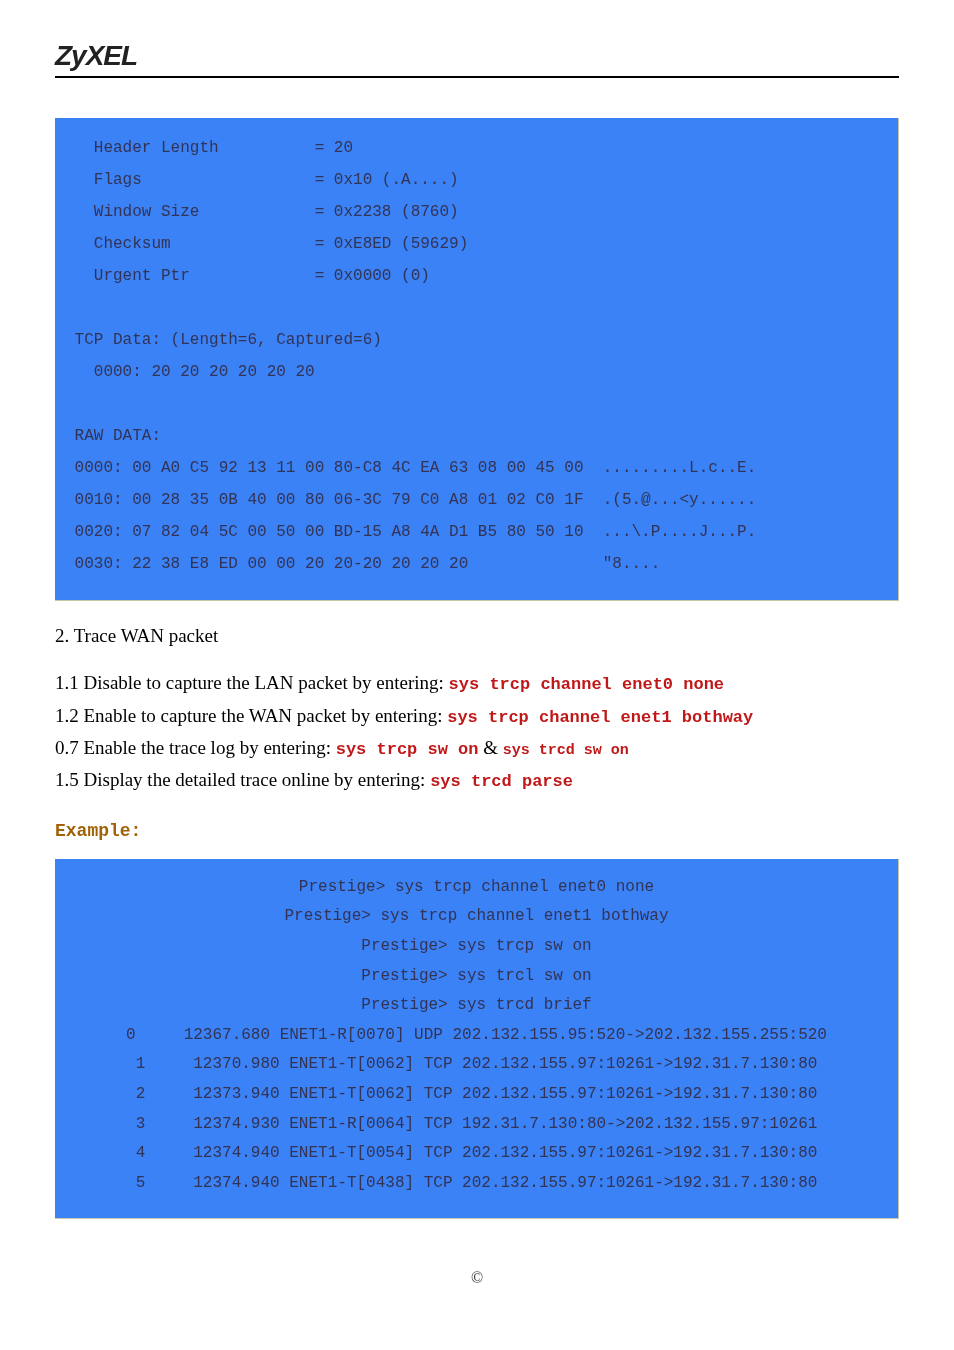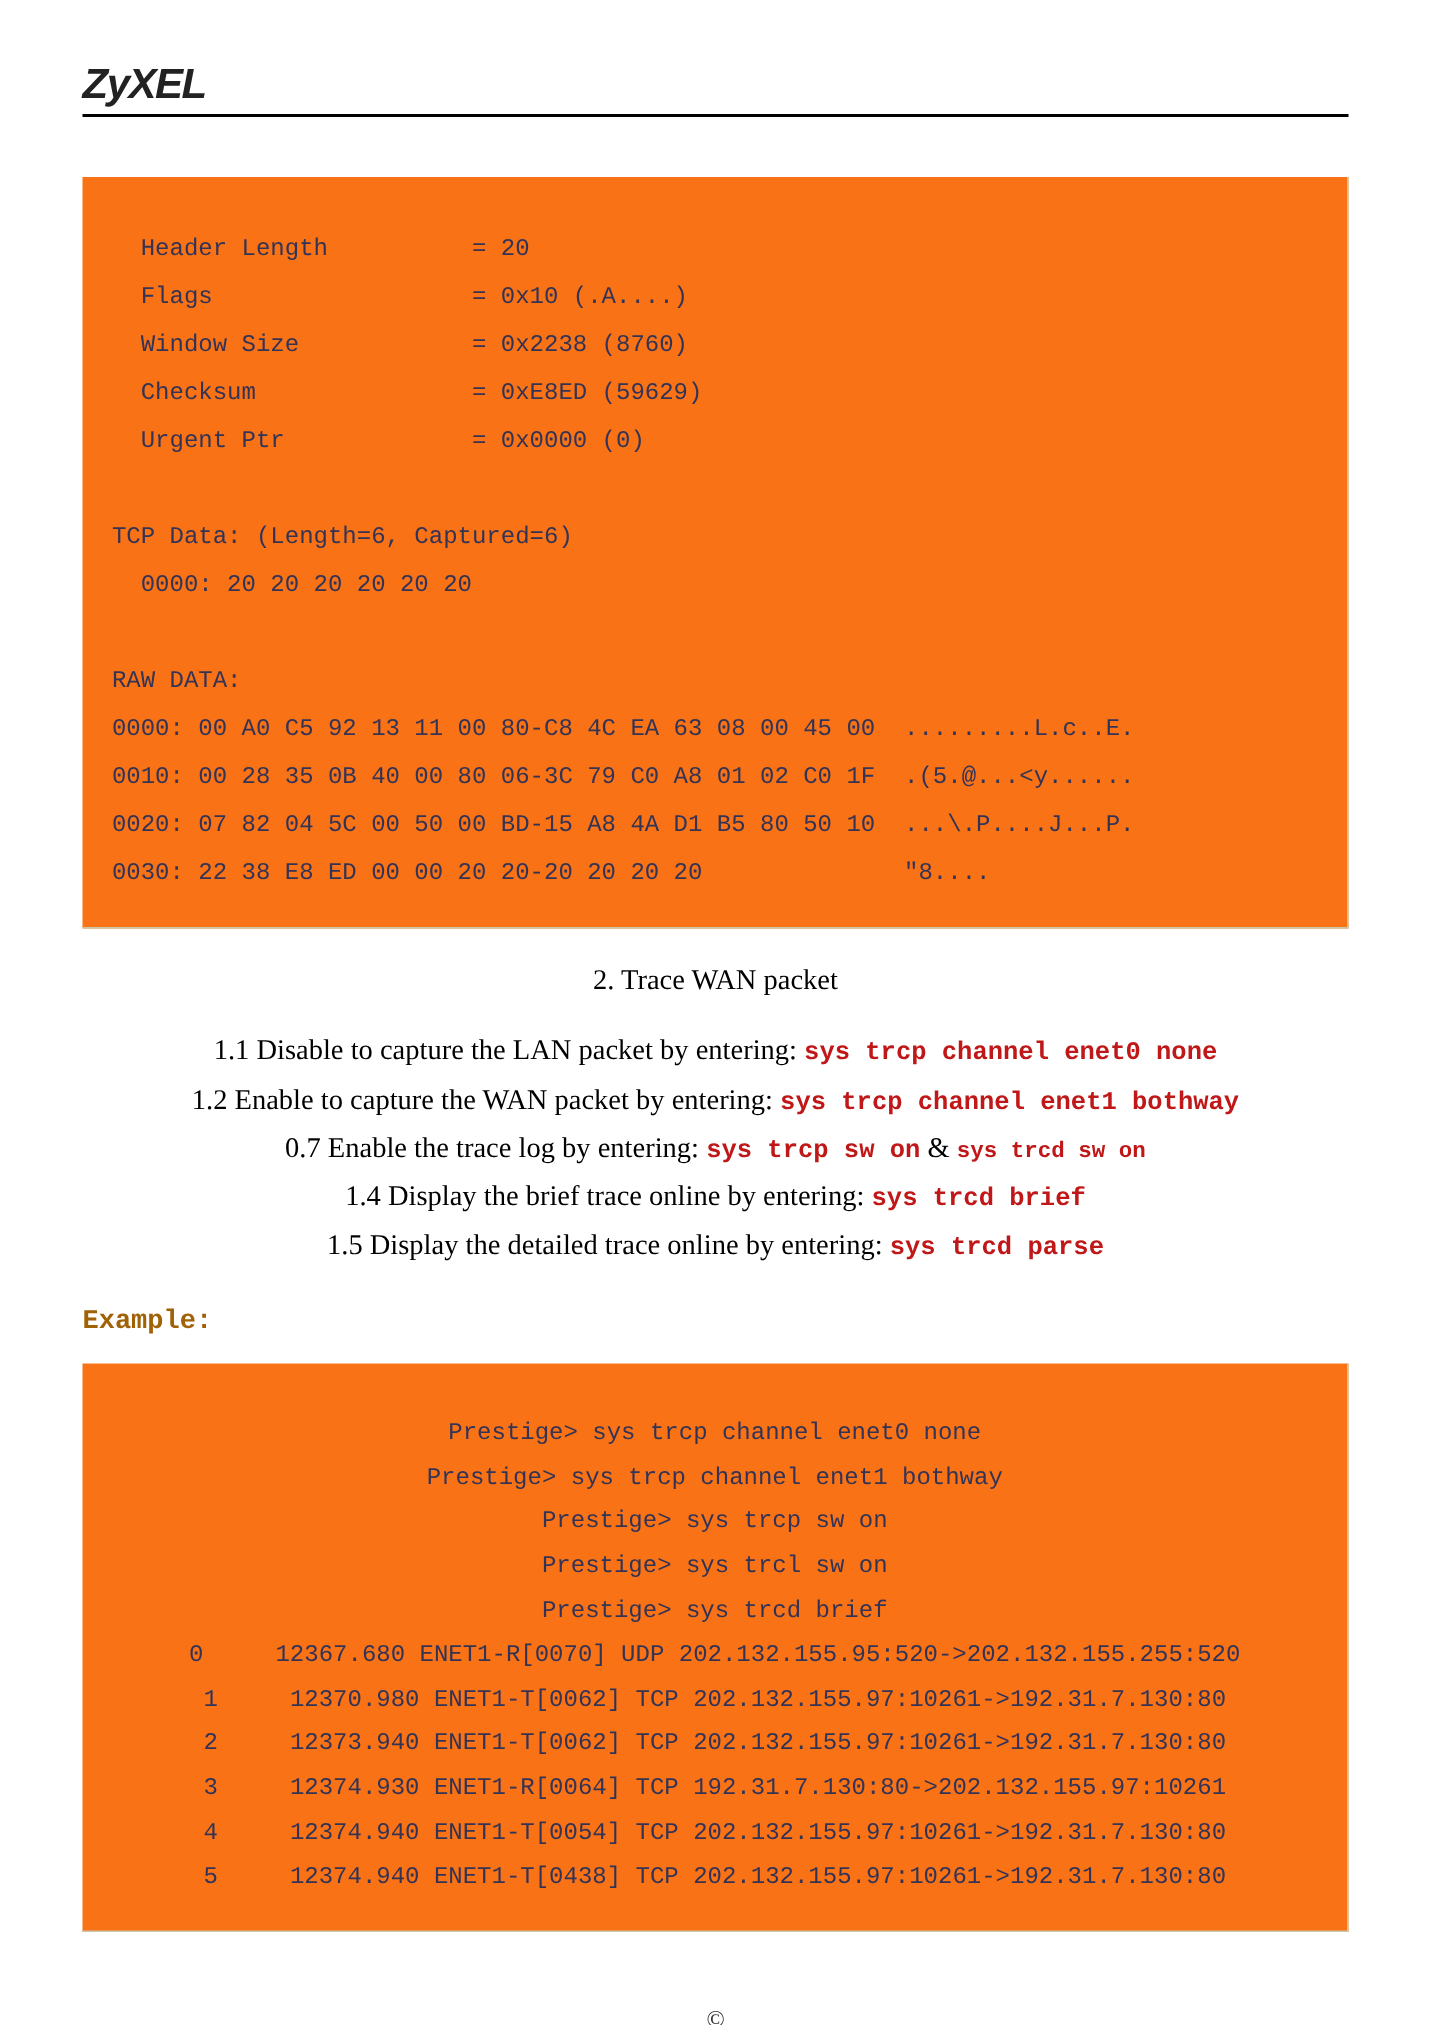--- a/index.html
+++ b/index.html
@@ -20,37 +20,36 @@
   }
   .logo {
     font-family: Arial, Helvetica, sans-serif;
     font-weight: 900;
     font-style: italic;
     font-size: 28px;
     color: #222;
     letter-spacing: -1px;
   }
   .code-box {
-    background: #f97316;
+    background: #3b82f6;
     border-right: 1px solid #c8c8a8;
     border-bottom: 1px solid #c8c8a8;
-    padding: 32px 10px 20px 10px;
+    padding: 14px 10px 20px 10px;
     font-family: "SimSun","NSimSun","Courier New",monospace;
     font-size: 16px;
     color: #333355;
     line-height: 2.0;
     white-space: pre;
     overflow: hidden;
   }
   .body-text {
     font-family: "Times New Roman", Times, serif;
     font-size: 19px;
     line-height: 1.55;
     margin: 20px 0 10px 0;
-    text-align: center;
   }
   .body-text p {
     margin: 2px 0;
   }
   .cmd-red {
     font-family: "SimSun","NSimSun","Courier New",monospace;
     color: #c01818;
     font-weight: bold;
     font-size: 17px;
   }
@@ -105,23 +104,20 @@
     <p>
       <span>1.1 Disable to capture the LAN packet by entering: </span><span class="cmd-red">sys trcp channel enet0 none</span>
     </p>
     <p>
       <span>1.2 Enable to capture the WAN packet by entering: </span><span class="cmd-red">sys trcp channel enet1 bothway</span>
     </p>
     <p>
       <span>0.7 Enable the trace log by entering: </span><span class="cmd-red">sys trcp sw on</span><span> &amp; </span><span class="cmd-red-small">sys trcd sw on</span>
     </p>
     <p>
-      <span>1.4 Display the brief trace online by entering: </span><span class="cmd-red">sys trcd brief</span>
-    </p>
-    <p>
       <span>1.5 Display the detailed trace online by entering: </span><span class="cmd-red">sys trcd parse</span>
     </p>
   </div>
 
   <div class="example-label">Example:</div>
 
   <div class="code-box" style="line-height:1.85;text-align:center;">Prestige&gt; sys trcp channel enet0 none
 Prestige&gt; sys trcp channel enet1 bothway
 Prestige&gt; sys trcp sw on
 Prestige&gt; sys trcl sw on

